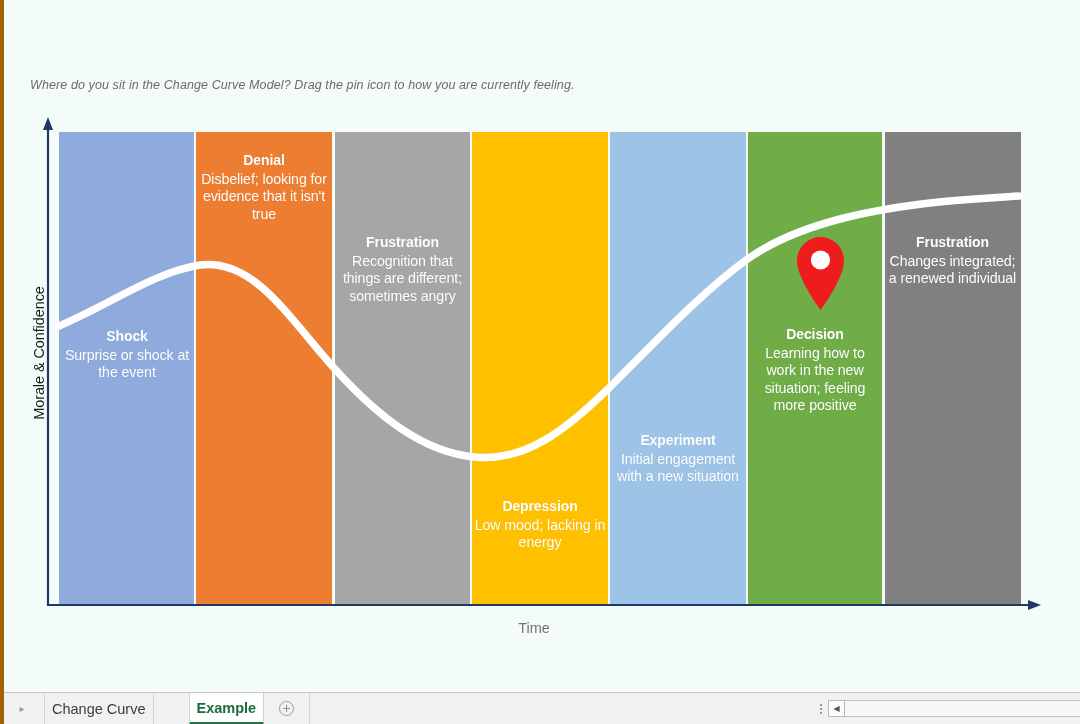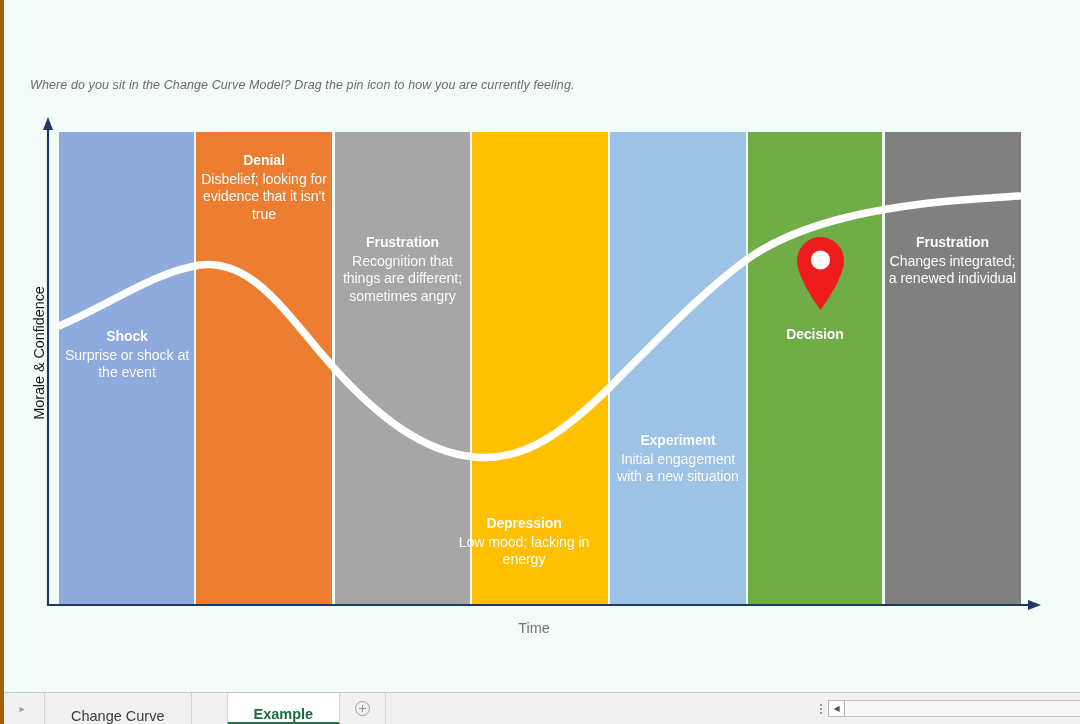--- a/index.html
+++ b/index.html
@@ -92,22 +92,22 @@
   }
   #tab-nav {
     width: 44px;
     display: flex; align-items: center; justify-content: center;
     flex: 0 0 auto;
   }
   #tab-nav .arrow {
     font-size: 10px; color: #9a9a9a;
   }
   .tab {
-    display: flex; align-items: flex-end;
-    padding: 0 26px;
+    display: flex; align-items: center;
+    padding: 0 7px;
     font-size: 14.5px;
     color: #3c3c3c;
     background: #f1f1f1;
     border-left: 1px solid #d4d4d4;
     border-right: 1px solid #d4d4d4;
     cursor: default;
     white-space: nowrap;
   }
   .tab.active {
     background: #ffffff;
@@ -222,32 +222,33 @@
     <div class="col-text" style="left:196px; top:152px; width:128px;">
       <span class="col-title">Denial</span>
       <span class="col-body">Disbelief; looking  for evidence that it isn't true</span>
     </div>
 
     <div class="col-text" style="left:334px; top:234px; width:129px;">
       <span class="col-title">Frustration</span>
       <span class="col-body">Recognition that things are different; sometimes angry</span>
     </div>
 
-    <div class="col-text" style="left:454px; top:498px; width:132px;margin-top:17px;">
+    <div class="col-text" style="left:470px; top:498px; width:132px;">
       <span class="col-title">Depression</span>
       <span class="col-body bold">Low mood; lacking in energy</span>
     </div>
 
     <div class="col-text" style="left:604px; top:432px; width:140px;">
       <span class="col-title">Experiment</span>
       <span class="col-body">Initial engagement with a new situation</span>
     </div>
 
     <div class="col-text" style="left:746px; top:326px; width:130px;">
       <span class="col-title">Decision</span>
+      <span class="col-body">Learning how to work in the new situation; feeling more positive</span>
     </div>
 
     <div class="col-text" style="left:884px; top:234px; width:129px;">
       <span class="col-title">Frustration</span>
       <span class="col-body">Changes integrated; a renewed individual</span>
     </div>
 
     <div id="ytitle">Morale &amp; Confidence</div>
     <div id="xtitle">Time</div>
   </div>

